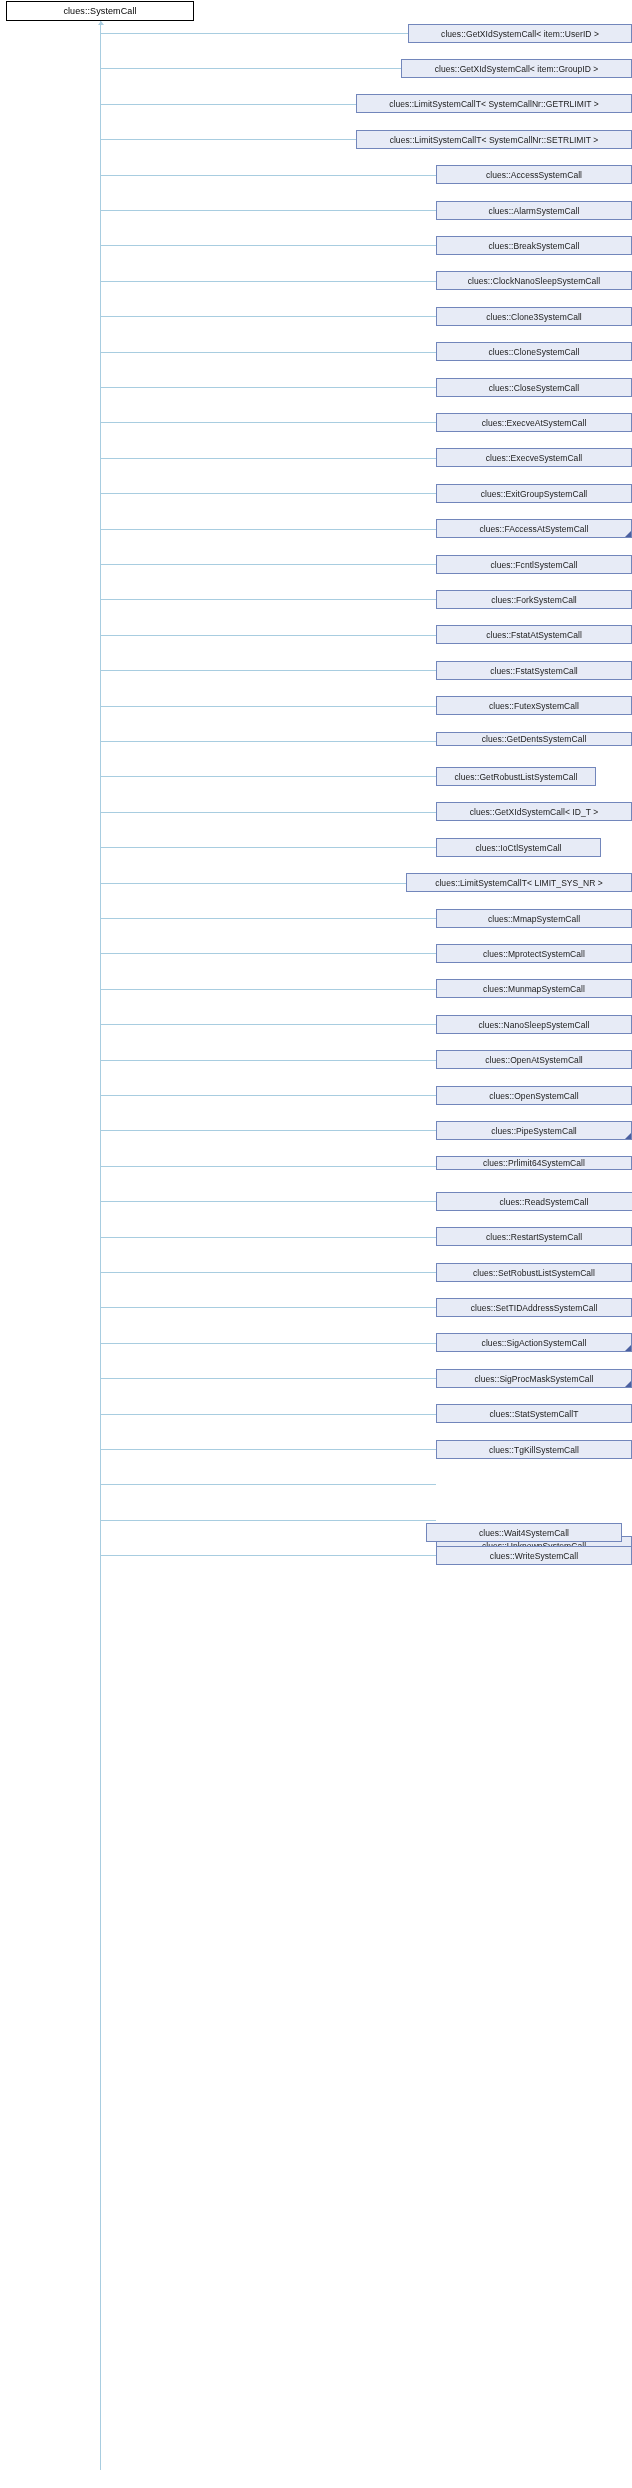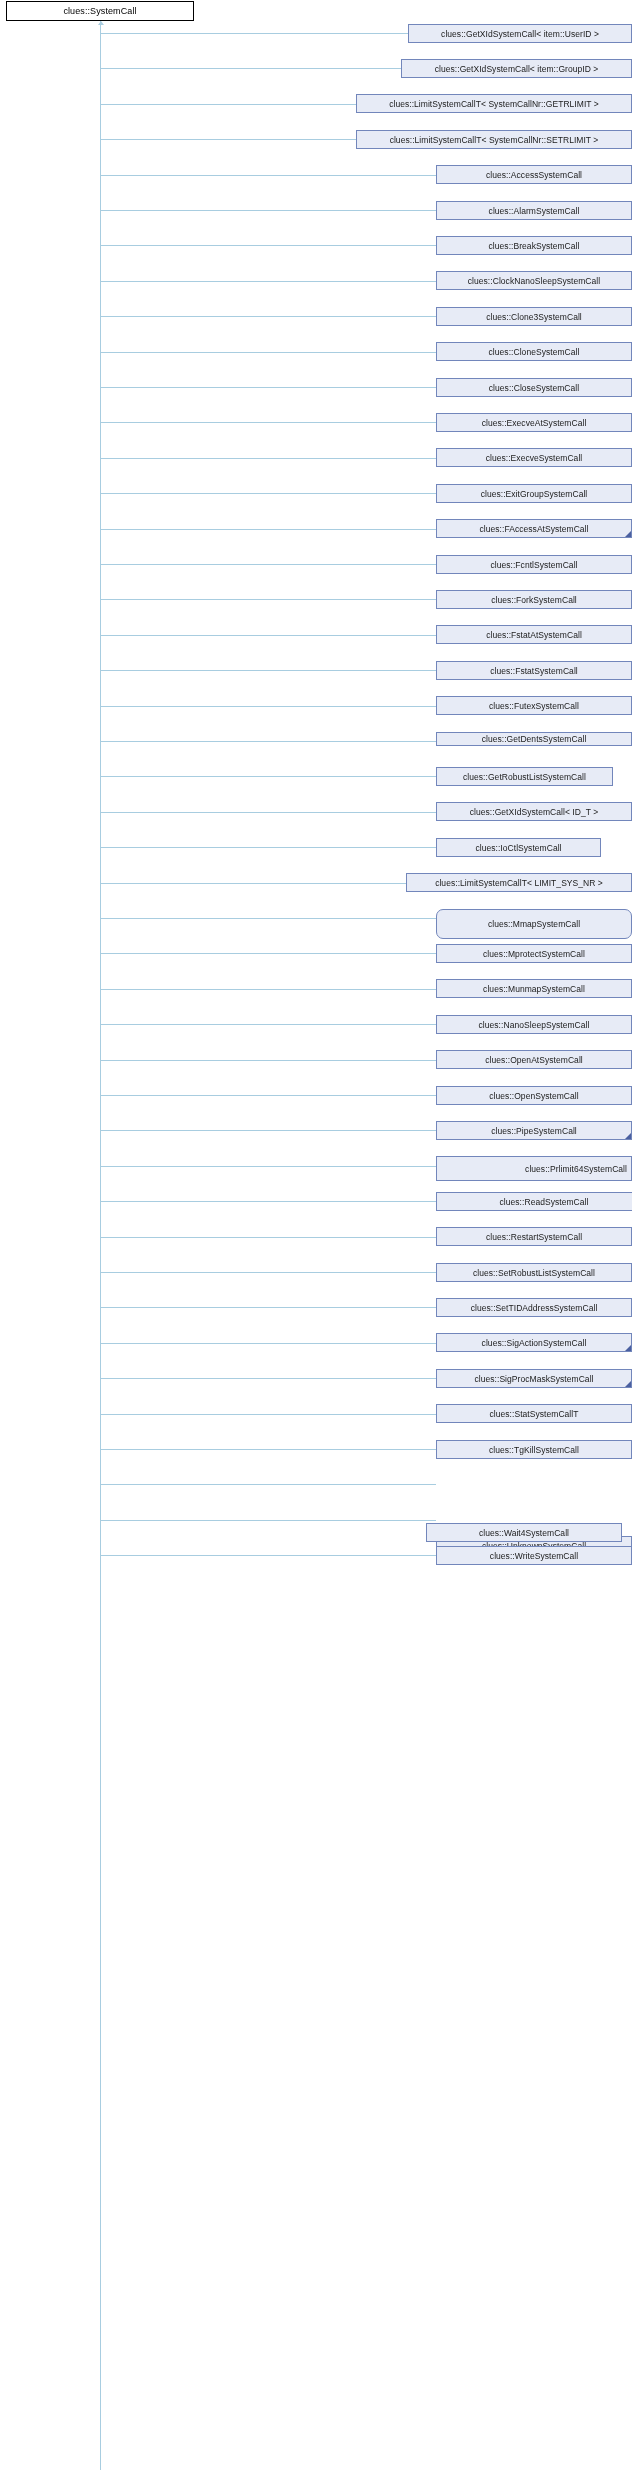--- a/index.html
+++ b/index.html
@@ -197,54 +197,54 @@
       </div>
       <div class="node" style="left: 436px; top: 661px; width: 196px; height: 19px;">
         <span class="label">clues::FstatSystemCall</span>
       </div>
       <div class="node" style="left: 436px; top: 696px; width: 196px; height: 19px;">
         <span class="label">clues::FutexSystemCall</span>
       </div>
       <div class="node" style="left: 436px; top: 732px; width: 196px; height: 14px;">
         <span class="label">clues::GetDentsSystemCall</span>
       </div>
-      <div class="node" style="left: 436px; top: 767px; width: 177px; height: 19px;">
+      <div class="node" style="left: 436px; top: 767px; width: 160px; height: 19px;">
         <span class="label">clues::GetRobustListSystemCall</span>
       </div>
       <div class="node" style="left: 436px; top: 802px; width: 196px; height: 19px;">
         <span class="label">clues::GetXIdSystemCall&lt; ID_T &gt;</span>
       </div>
       <div class="node" style="left: 436px; top: 838px; width: 165px; height: 19px;">
         <span class="label">clues::IoCtlSystemCall</span>
       </div>
       <div class="node" style="left: 406px; top: 873px; width: 226px; height: 19px;">
         <span class="label">clues::LimitSystemCallT&lt; LIMIT_SYS_NR &gt;</span>
       </div>
-      <div class="node" style="left: 436px; top: 909px; width: 196px; height: 30px; border-radius: 7px;">
+      <div class="node" style="left: 436px; top: 909px; width: 196px; height: 19px;">
         <span class="label">clues::MmapSystemCall</span>
       </div>
       <div class="node" style="left: 436px; top: 944px; width: 196px; height: 19px;">
         <span class="label">clues::MprotectSystemCall</span>
       </div>
       <div class="node" style="left: 436px; top: 979px; width: 196px; height: 19px;">
         <span class="label">clues::MunmapSystemCall</span>
       </div>
       <div class="node" style="left: 436px; top: 1015px; width: 196px; height: 19px;">
         <span class="label">clues::NanoSleepSystemCall</span>
       </div>
       <div class="node" style="left: 436px; top: 1050px; width: 196px; height: 19px;">
         <span class="label">clues::OpenAtSystemCall</span>
       </div>
       <div class="node" style="left: 436px; top: 1086px; width: 196px; height: 19px;">
         <span class="label">clues::OpenSystemCall</span>
       </div>
       <div class="node has-more" style="left: 436px; top: 1121px; width: 196px; height: 19px;">
         <span class="label">clues::PipeSystemCall</span>
       </div>
-      <div class="node" style="left: 436px; top: 1156px; width: 196px; height: 25px; justify-content: flex-end;">
+      <div class="node" style="left: 436px; top: 1156px; width: 196px; height: 14px;">
         <span class="label">clues::Prlimit64SystemCall</span>
       </div>
       <div class="node" style="left: 436px; top: 1192px; width: 216px; height: 19px;">
         <span class="label">clues::ReadSystemCall</span>
       </div>
       <div class="node" style="left: 436px; top: 1227px; width: 196px; height: 19px;">
         <span class="label">clues::RestartSystemCall</span>
       </div>
       <div class="node" style="left: 436px; top: 1263px; width: 196px; height: 19px;">
         <span class="label">clues::SetRobustListSystemCall</span>

